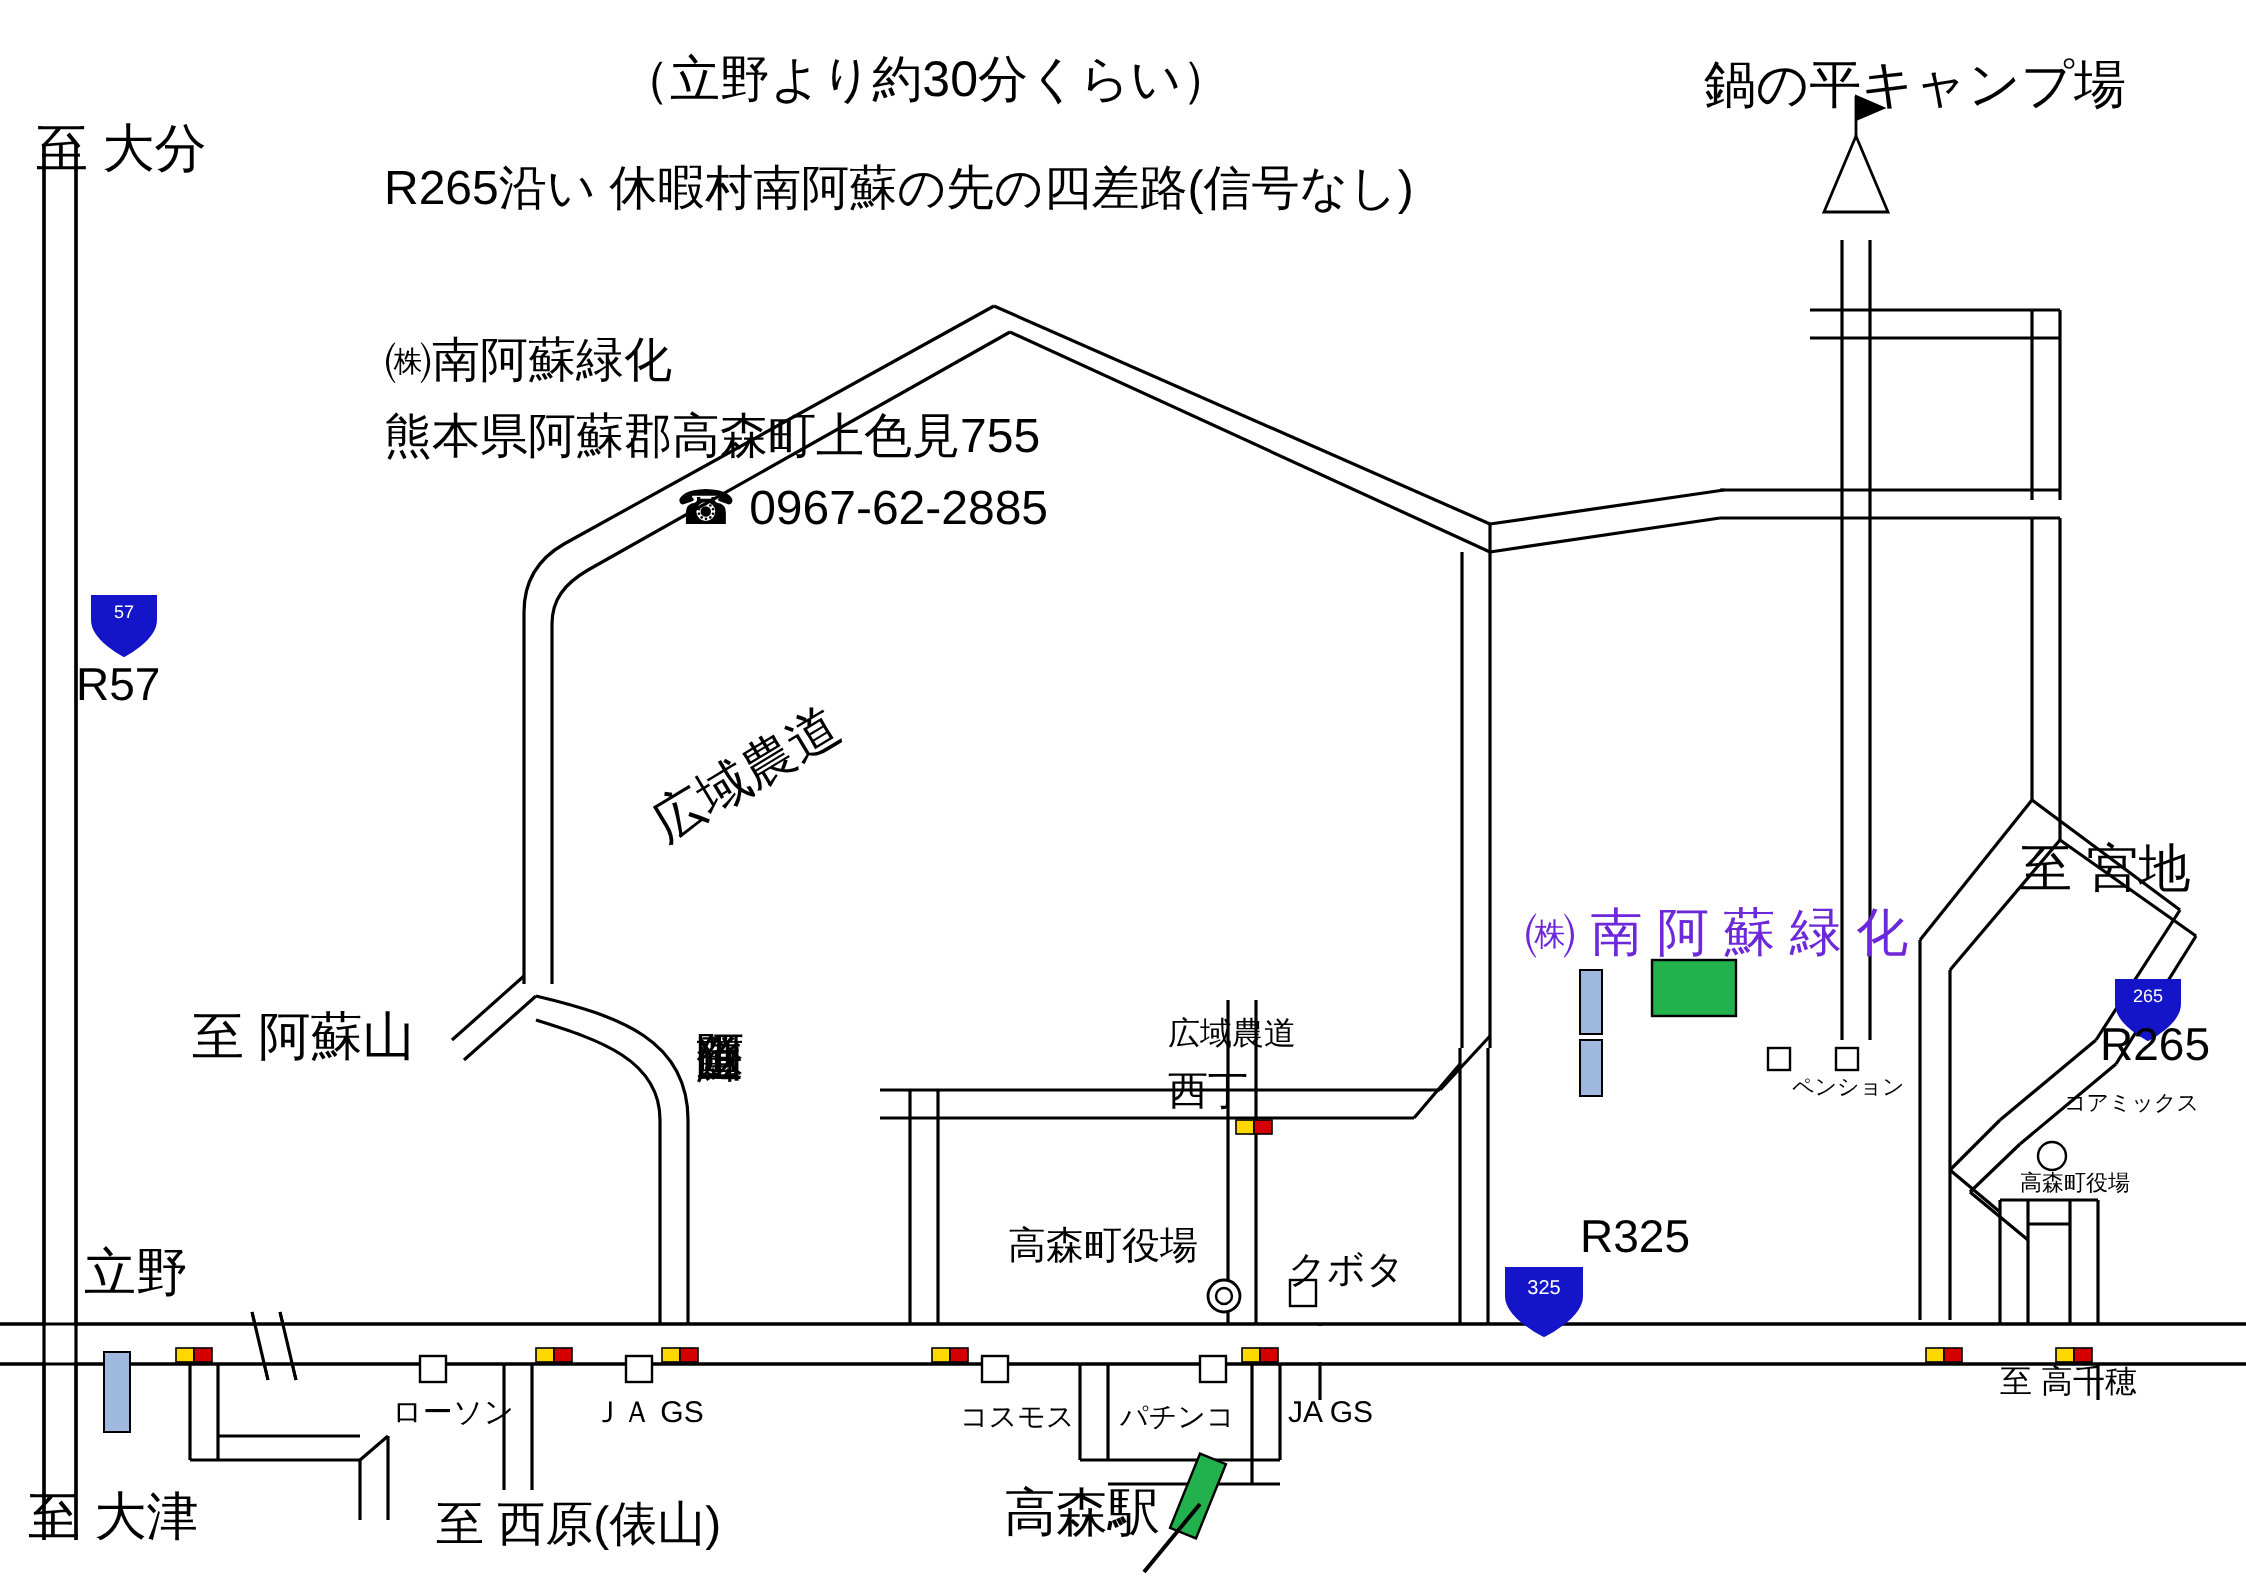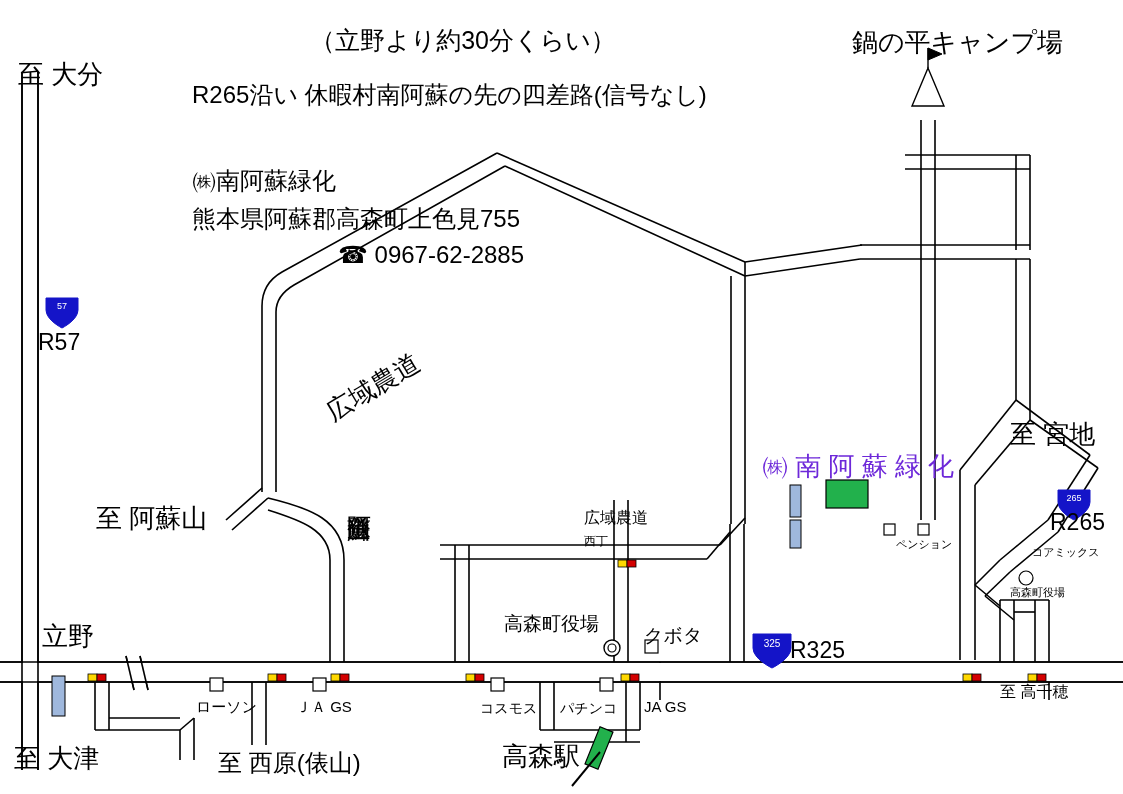--- a/index.html
+++ b/index.html
@@ -216,36 +216,36 @@
 <div class="lbl t-body" style="left:338px;top:240px;">☎ 0967-62-2885</div>
 
 <div class="lbl t-xbig" style="left:18px;top:58px;">至 大分</div>
 <div class="lbl t-route" style="left:38px;top:328px;">R57</div>
 <div class="lbl t-xbig" style="left:42px;top:620px;">立野</div>
 <div class="lbl t-xbig" style="left:14px;top:742px;">至 大津</div>
 
 <div class="lbl t-xbig" style="left:852px;top:26px;">鍋の平キャンプ場</div>
 <div class="lbl t-xbig" style="left:1010px;top:418px;">至 宮地</div>
 <div class="lbl t-route" style="left:1050px;top:508px;">R265</div>
-<div class="lbl t-route" style="left:790px;top:636px;text-align:center;">R325</div>
+<div class="lbl t-route" style="left:790px;top:604px;text-align:center;">R325</div>
 
 <div class="lbl t-xbig" style="left:96px;top:502px;">至 阿蘇山</div>
 <div class="lbl t-mid" style="left:218px;top:748px;font-size:24px;">至 西原(俵山)</div>
 <div class="lbl t-mid" style="left:1000px;top:682px;font-size:16px;">至 高千穂</div>
 
 <div class="lbl t-xbig rot" style="left:320px;top:400px;">広域農道</div>
 <div class="lbl t-big vert" style="left:344px;top:498px;">阿蘇登山道</div>
 
 <div class="lbl t-xbig green" style="left:762px;top:450px;">㈱ 南 阿 蘇 緑 化</div>
 <div class="lbl t-small" style="left:896px;top:538px;">ペンション</div>
 <div class="lbl t-small" style="left:1032px;top:546px;">コアミックス</div>
 <div class="lbl t-small" style="left:1010px;top:586px;">高森町役場</div>
 
 <div class="lbl t-mid" style="left:584px;top:508px;font-size:16px;">広域農道</div>
-<div class="lbl t-mid" style="left:584px;top:534px;font-size:12px;">西丁</div>
+<div class="lbl t-mid" style="left:584px;top:534px;font-size:20px;">西丁</div>
 <div class="lbl t-mid" style="left:504px;top:612px;font-size:19px;">高森町役場</div>
 <div class="lbl t-mid" style="left:644px;top:624px;font-size:19px;">クボタ</div>
 
 <div class="lbl t-mid" style="left:196px;top:698px;font-size:15px;">ローソン</div>
 <div class="lbl t-mid" style="left:296px;top:698px;font-size:15px;">ＪＡ GS</div>
 <div class="lbl t-mid" style="left:480px;top:700px;font-size:14px;">コスモス</div>
 <div class="lbl t-mid" style="left:560px;top:700px;font-size:14px;">パチンコ</div>
 <div class="lbl t-mid" style="left:644px;top:698px;font-size:15px;">JA GS</div>
 <div class="lbl t-xbig" style="left:502px;top:740px;">高森駅</div>
 

